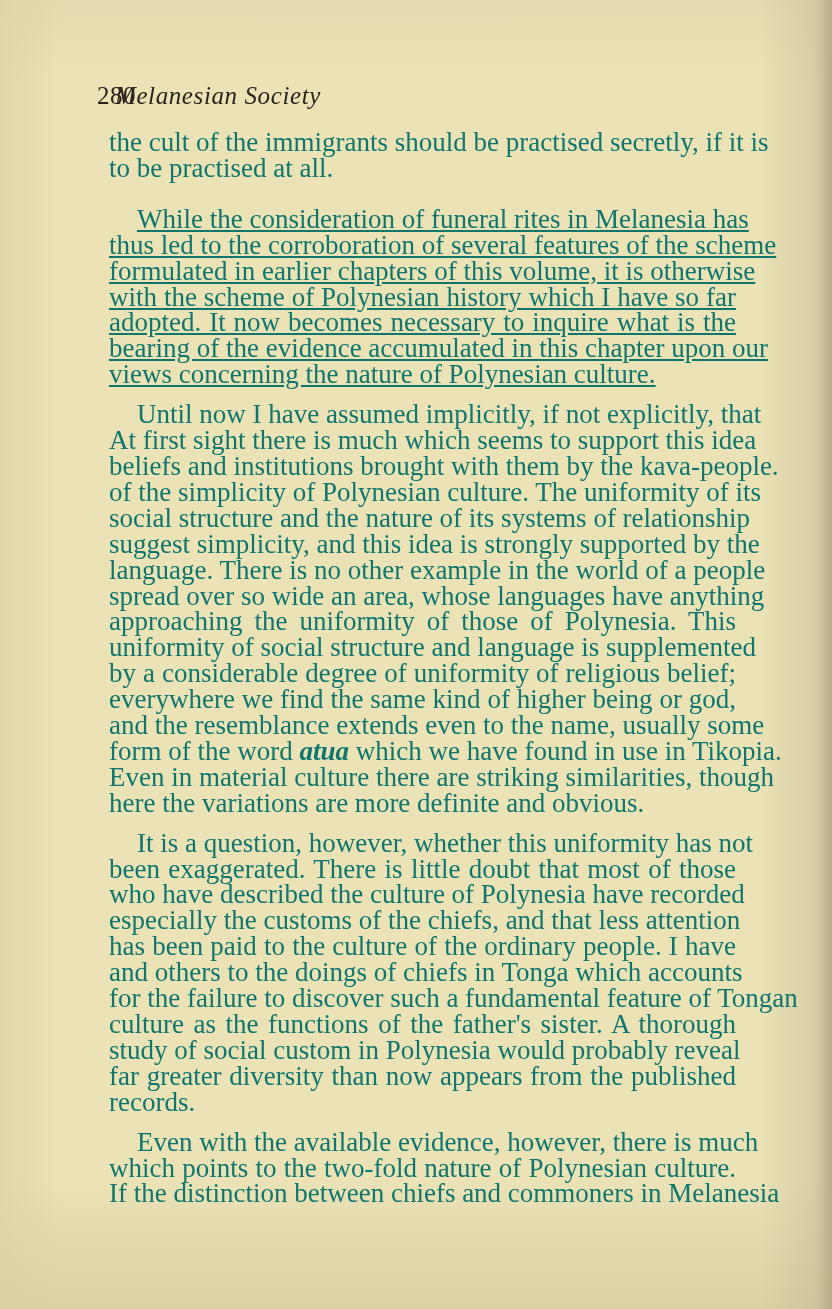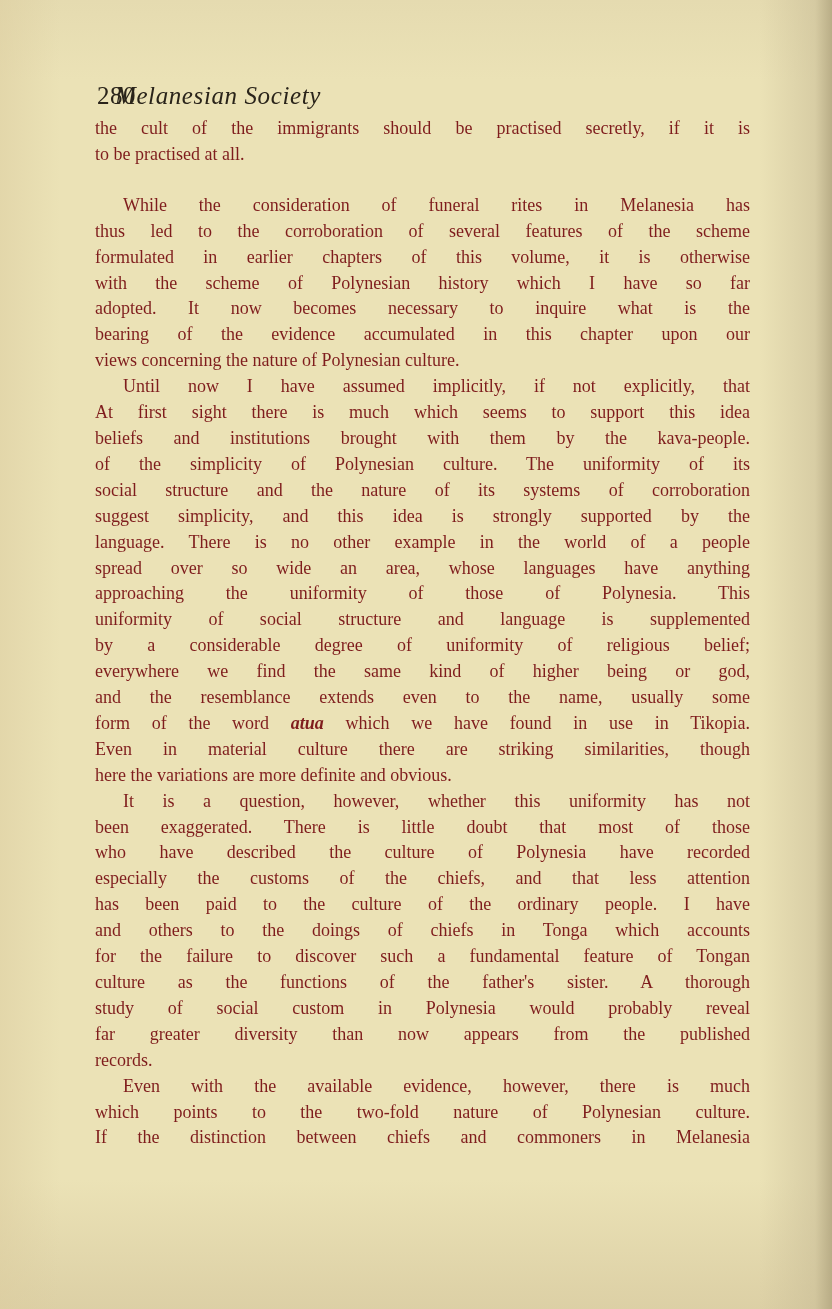--- a/index.html
+++ b/index.html
@@ -43,29 +43,30 @@
     right: 0;
     top: 0;
     text-align: left;
     font-style: italic;
     font-size: 25px;
     letter-spacing: 0.6px;
     color: #2a241a;
     padding-left: 20px;
   }
   .para {
-    margin: 0;
-    font-size: 18px;
+    margin: 14px;
+    font-size: 27px;
     line-height: 25.9px;
     text-align: justify;
     text-align-last: left;
-    color: #7f1d1d;
+    color: #0f766e;
   }
   .para.gap-before {
     margin-top: 25px;
+    text-decoration: underline;
   }
   .para .line {
     display: block;
     text-align: justify;
     text-align-last: justify;
     white-space: nowrap;
   }
   .para .line.last {
     text-align-last: left;
   }
@@ -98,21 +99,21 @@
         <span class="line">with the scheme of Polynesian history which I have so far</span>
         <span class="line">adopted.  It now becomes necessary to inquire what is the</span>
         <span class="line">bearing of the evidence accumulated in this chapter upon our</span>
         <span class="line last">views concerning the nature of Polynesian culture.</span>
       </p>
       <p class="para">
         <span class="line first-indent">Until now I have assumed implicitly, if not explicitly, that</span>
         <span class="line">At first sight there is much which seems to support this idea</span>
         <span class="line">beliefs and institutions brought with them by the kava-people.</span>
         <span class="line">of the simplicity of Polynesian culture.  The uniformity of its</span>
-        <span class="line">social structure and the nature of its systems of corroboration</span>
+        <span class="line">social structure and the nature of its systems of relationship</span>
         <span class="line">suggest simplicity, and this idea is strongly supported by the</span>
         <span class="line">language.  There is no other example in the world of a people</span>
         <span class="line">spread over so wide an area, whose languages have anything</span>
         <span class="line">approaching the uniformity of those of Polynesia.  This</span>
         <span class="line">uniformity of social structure and language is supplemented</span>
         <span class="line">by a considerable degree of uniformity of religious belief;</span>
         <span class="line">everywhere we find the same kind of higher being or god,</span>
         <span class="line">and the resemblance extends even to the name, usually some</span>
         <span class="line">form of the word <em class="foreign">atua</em> which we have found in use in Tikopia.</span>
         <span class="line">Even in material culture there are striking similarities, though</span>

